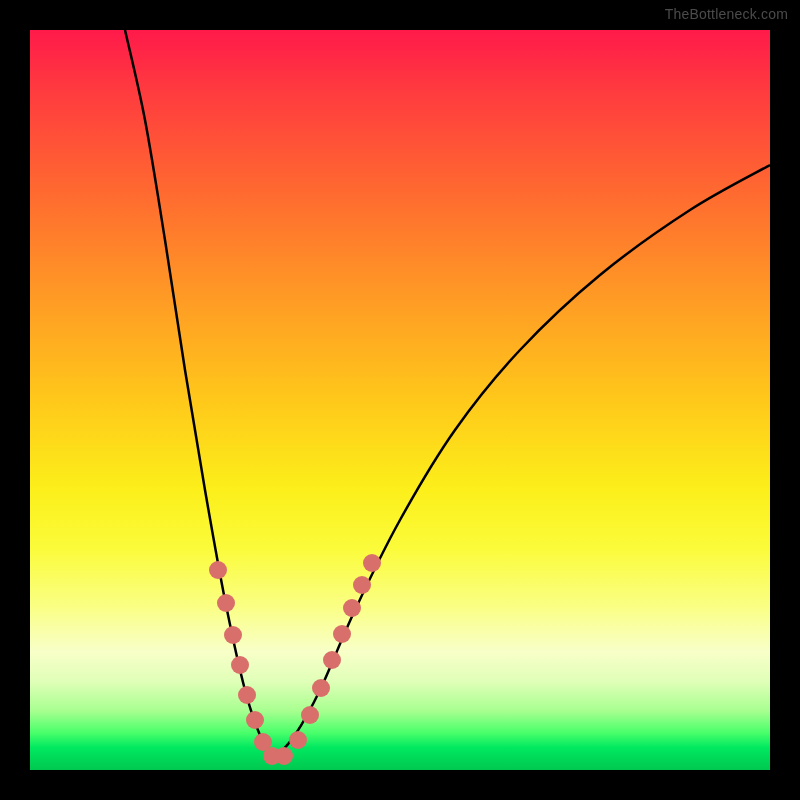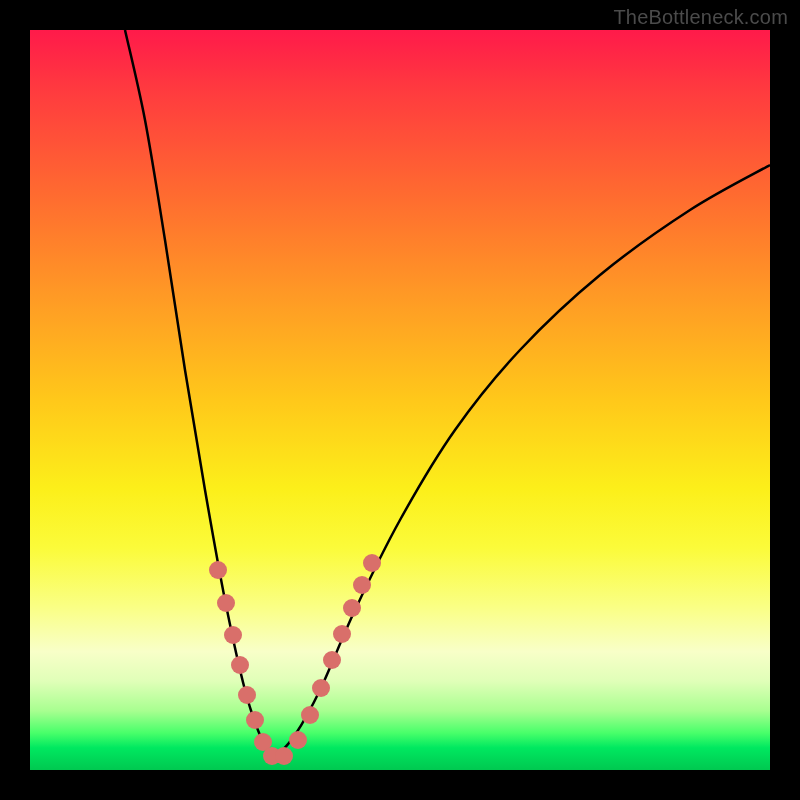--- a/index.html
+++ b/index.html
@@ -32,21 +32,21 @@
       #48ff6a 95%,
       #00e860 97%,
       #00c850 100%
     );
   }
   .watermark {
     position: absolute;
     top: 6px;
     right: 12px;
     color: #4b4b4b;
-    font-size: 20px;
+    font-size: 14px;
     font-weight: 500;
     letter-spacing: 0.2px;
     z-index: 5;
   }
   svg.curves {
     position: absolute;
     left: 0;
     top: 0;
     width: 800px;
     height: 800px;

